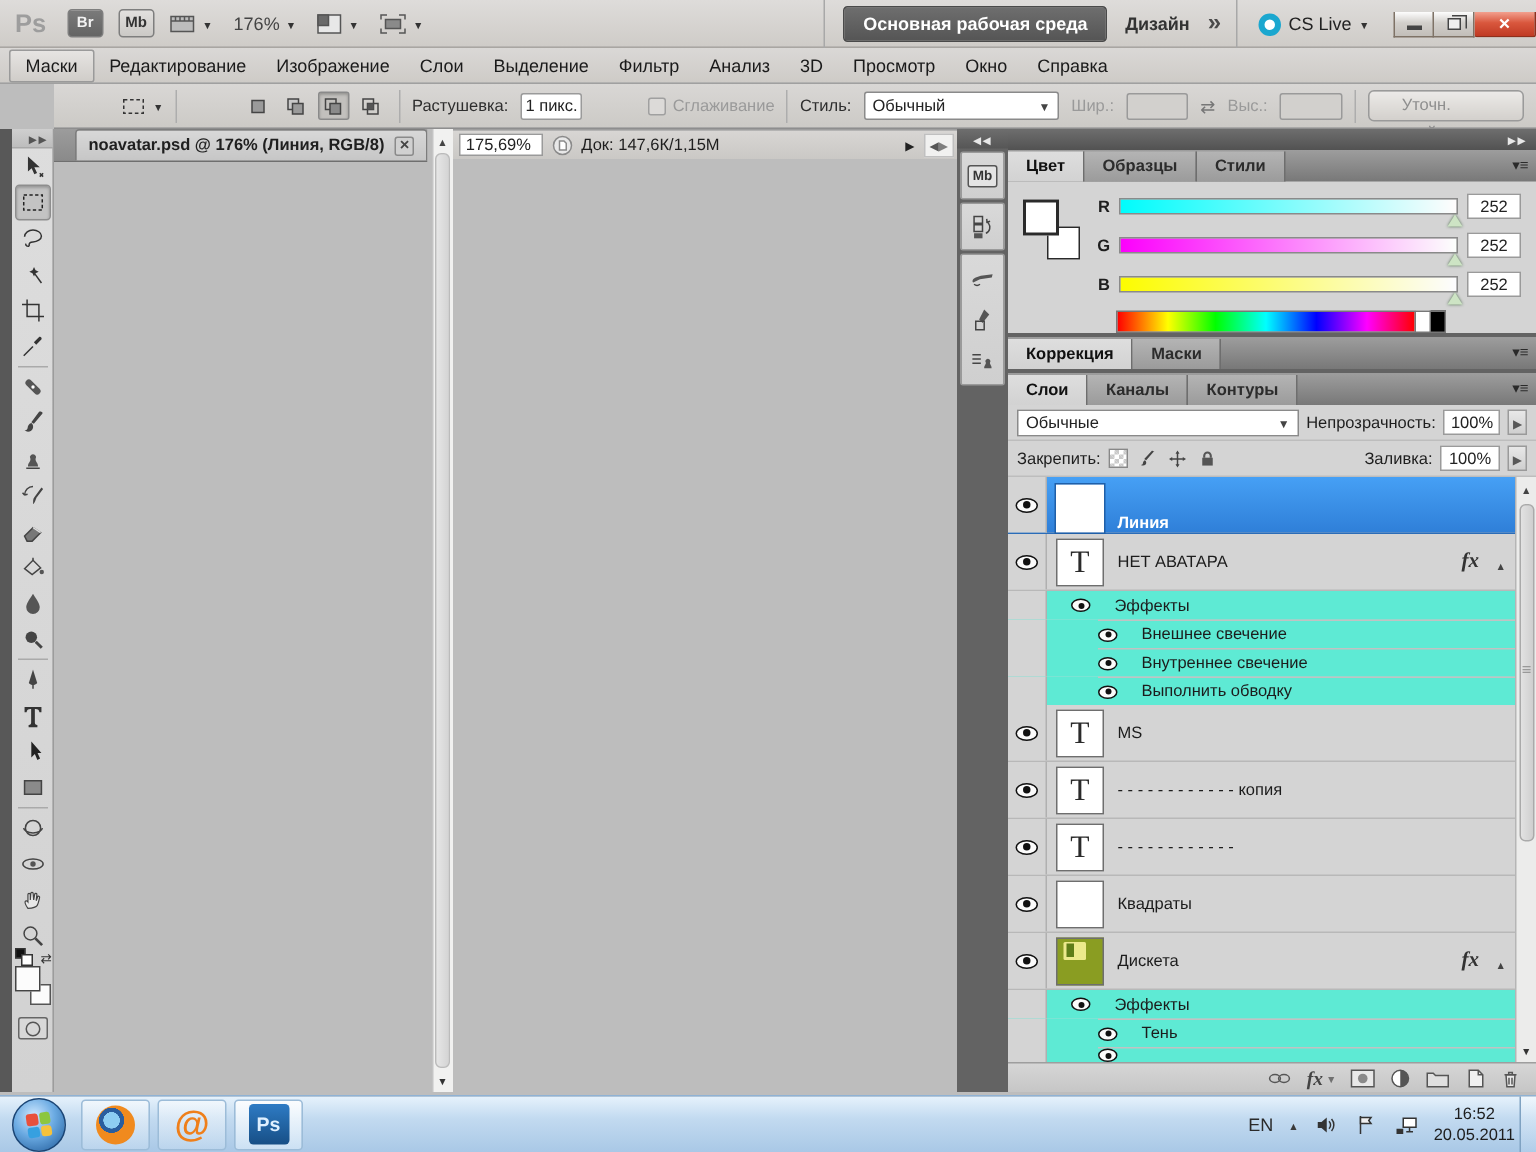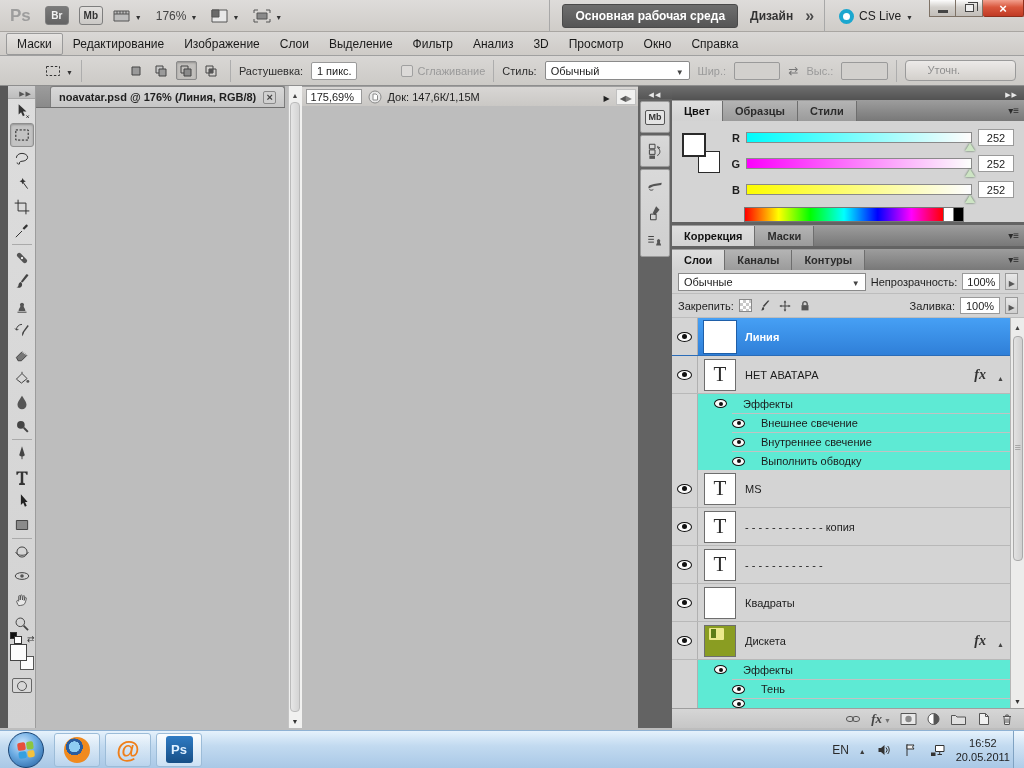--- a/index.html
+++ b/index.html
@@ -33,21 +33,21 @@
   svg.ic * { vector-effect:non-scaling-stroke; }
 
   
   .titlebar { height:32px; background:linear-gradient(#dedcda,#cfccc8); display:flex; align-items:center; border-bottom:1px solid #a9a6a2; position:relative; }
   .ps-logo { font-size:17px; font-weight:bold; color:#9d9d9d; margin:0 14px 0 10px; letter-spacing:0; }
   .tb-btn { height:19px; min-width:24px; display:flex; align-items:center; justify-content:center; border:1px solid #7e7e7e; border-radius:3px; margin-right:10px; font-size:10px; font-weight:bold; padding:0 3px; }
   .tb-btn.dark { background:linear-gradient(#7a7a7a,#646464); color:#f2f2f2; }
   .tb-btn.lite { background:linear-gradient(#e2e0de,#cbc9c6); color:#333; }
   .tb-tool { display:flex; align-items:center; gap:4px; margin-right:14px; }
   .tb-zoom { font-size:12px; color:#444; }
-  .tb-right { position:absolute; right:0; top:0; height:32px; display:flex; align-items:flex-start; }
+  .tb-right { position:absolute; right:0; top:0; height:32px; display:flex; align-items:center; }
   .ws-wrap { display:flex; align-items:center; height:32px; gap:12px; border-left:1px solid #a8a8a8; padding-left:12px; }
   .ws-active { background:linear-gradient(#6e6e6e,#555); color:#fff; font-weight:bold; font-size:12px; padding:4px 12px; border-radius:3px; border:1px solid #4a4a4a; }
   .ws-alt { font-weight:bold; font-size:12px; color:#333; }
   .cslive { display:flex; align-items:center; gap:5px; height:32px; border-left:1px solid #a8a8a8; padding:0 10px 0 14px; margin-left:10px; }
   .cs-ring { width:15px; height:15px; border-radius:50%; border:4px solid #1ba7cf; background:#fff; }
   .cs-label { font-size:12px; color:#222; }
   .winctl { display:flex; margin-left:6px; }
   .wbtn { width:27px; height:17px; border:1px solid #7e7266; border-top:none; background:linear-gradient(#fdfdfd,#d2cfcb 45%,#c2beb9); display:flex; align-items:center; justify-content:center; }
   .wbtn + .wbtn { border-left:none; }
   .wbtn.close { width:41px; background:linear-gradient(#f2a08e,#d9573d 45%,#c03a24); border-color:#8e2f1c; border-bottom-left-radius:2px; border-bottom-right-radius:2px; color:#fff; font-weight:bold; font-size:13px; }
@@ -55,21 +55,21 @@
   .wbtn .rest-g { width:9px; height:8px; border:1px solid #444; position:relative; background:#eee; }
   .wbtn .rest-g::before { content:""; position:absolute; left:2px; top:-3px; width:9px; height:8px; border:1px solid #444; border-bottom:none; border-left:none; }
   .wbtn.close::before { content:"×"; }
 
   
   .menubar { height:24px; background:linear-gradient(#dad8d6,#cecbc7); display:flex; align-items:center; padding-left:6px; border-bottom:1px solid #a0a0a0; }
   .menu-item { padding:3px 10px; font-size:12px; color:#1a1a1a; }
   .menu-item.first { border:1px solid #9a9a9a; border-radius:2px; background:linear-gradient(#e6e4e2,#d0cdc9); }
 
   
-  .optionsbar { height:30px; background:linear-gradient(#d9d7d5,#cccac6); display:flex; align-items:center; gap:8px; padding:0 8px; border-bottom:1px solid #8e8e8e; }
+  .optionsbar { height:30px; background:linear-gradient(#d9d7d5,#cccac6); display:flex; align-items:center; gap:8px; padding:0 8px; border-bottom:1px solid #8e8e8e;margin-left:36px; }
   .ob-sep { width:1px; height:22px; background:#adadad; }
   .ob-group { display:flex; align-items:center; gap:4px;padding-left:36px; }
   .mode-btn { width:21px; height:19px; border:1px solid transparent; border-radius:2px; display:flex; align-items:center; justify-content:center; }
   .mode-btn.pressed { border-color:#8a8a8a; background:#c2c0bd; box-shadow:inset 0 1px 2px rgba(0,0,0,.25); }
   .ob-label { color:#2e2e2e; }
   .ob-label.dis { color:#9a9a9a; }
   .ob-input { width:48px; height:18px; background:#fff; border:1px solid #9a9a9a; border-radius:2px; text-align:center; line-height:17px; }
   .ob-input.dis { background:#d2d0cd; color:#999; }
   .ob-check { width:12px; height:12px; border:1px solid #a0a0a0; background:#dcdad8; border-radius:2px; }
   .ob-select { width:150px; height:19px; background:#fff; border:1px solid #8a8a8a; border-radius:2px; display:flex; align-items:center; justify-content:space-between; padding:0 5px; }
@@ -176,21 +176,21 @@
   .ls-btm { position:absolute; bottom:2px; }
 
   .lrow { display:flex; align-items:center; height:38px; border-bottom:1px solid #b8b8b8; position:relative; }
   .eyecell { width:26px; align-self:stretch; border-right:1px solid #b0b0b0; display:flex; align-items:center; justify-content:center; background:#d4d4d4; flex:none; }
   .lthumb { width:32px; height:32px; border:1px solid #6e6e6e; margin-left:6px; flex:none; display:flex; align-items:center; justify-content:center; background:#fff; }
   .lthumb.t-glyph { font-family:"Liberation Serif", serif; font-size:21px; color:#2a2a2a; }
   .lthumb.floppy-mini { background:#8a9d22; position:relative; }
   .lthumb.floppy-mini::before { content:""; position:absolute; left:4px; top:2px; width:15px; height:12px; background:#ece98c; border-radius:1px; }
   .lthumb.floppy-mini::after { content:""; position:absolute; left:6px; top:3px; width:5px; height:9px; background:#5e7d18; }
   .lname { margin-left:9px; color:#1c1c1c; white-space:nowrap; }
-  .lrow.selected { background:linear-gradient(#46a0f5,#2f7fd8); border-bottom-color:#2a6cb8; }
+  .lrow.selected { background:linear-gradient(#46a0f5,#2f7fd8); border-bottom-color:#2a6cb8;align-items:flex-end; }
   .lrow.selected .lname { color:#fff; font-weight:bold; }
   .lrow.selected .lthumb { border-color:#fff; outline:1px solid #1f5fa8; }
   .fxbadge { position:absolute; right:24px; font-family:"Liberation Serif", serif; font-style:italic; font-weight:bold; font-size:14px; color:#333; }
   .fxcollapse { position:absolute; right:6px; top:15px; }
   .lrow.fxrow { height:19px; border-bottom:none; background:#5eead4; }
   .fxinner { display:flex; align-items:center; gap:7px; flex:1; align-self:stretch; }
   .fxinner.lvl1 { margin-left:16px; }
   .fxinner.lvl2 { margin-left:34px; border-top:1px solid #c2c2c2; }
   .lrow.partial { height:10px; overflow:hidden; border-bottom:none; }
   .lbar { height:20px; background:linear-gradient(#d6d6d6,#c6c6c6); border-top:1px solid #9e9e9e; display:flex; align-items:center; justify-content:flex-end; gap:9px; padding-right:10px; }

